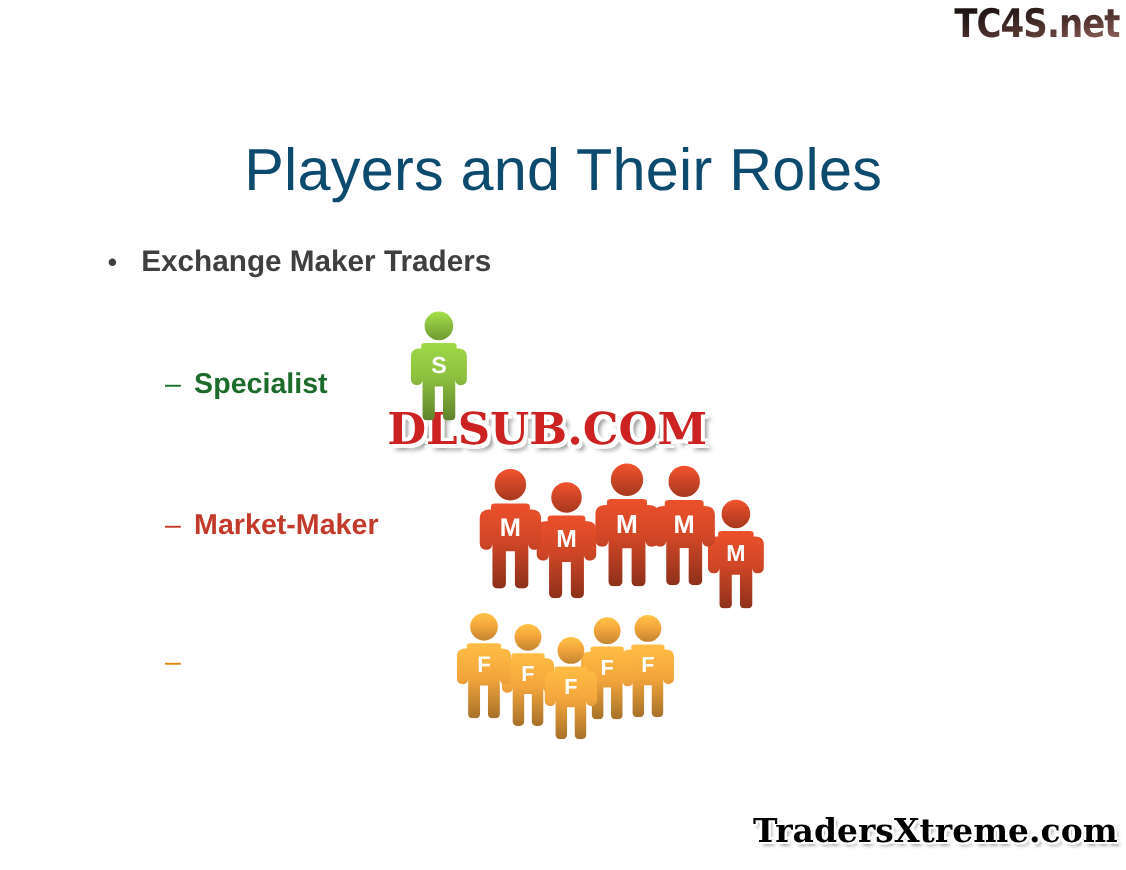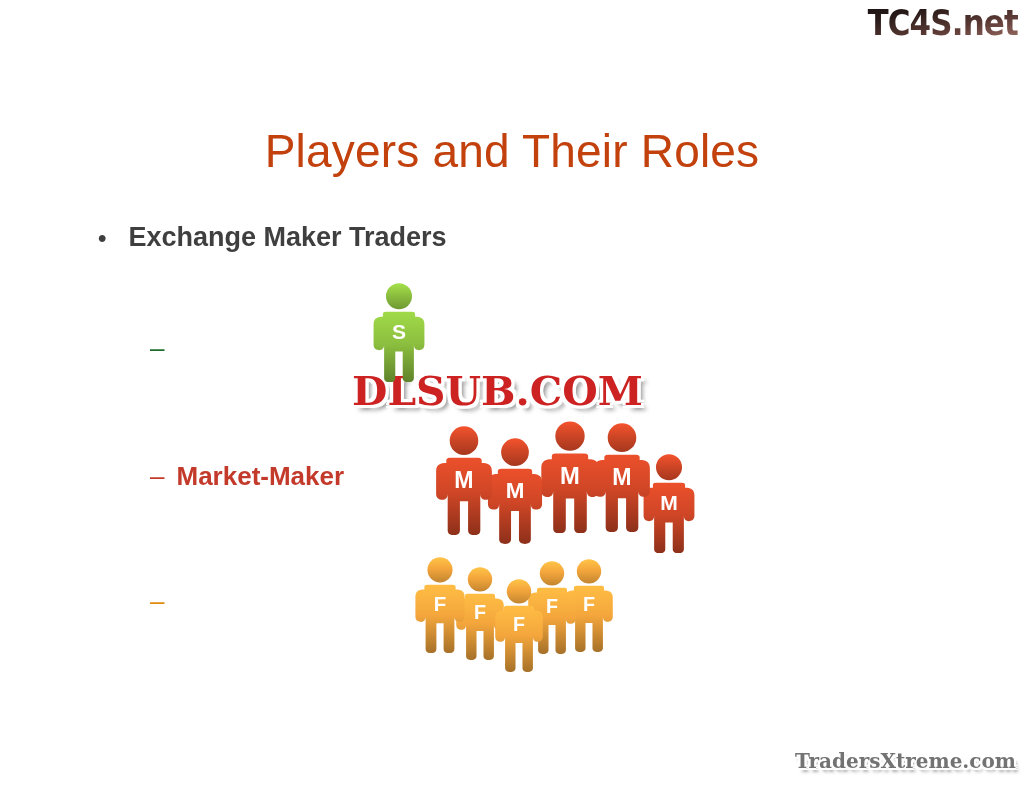--- a/index.html
+++ b/index.html
@@ -37,22 +37,22 @@
     white-space: nowrap;
   }
 
   
   #page-title {
     position: absolute;
     left: 0;
     top: 124px;
     width: 1024px;
     text-align: center;
-    color: #c2410c;
-    font-size: 46px;
+    color: #0c4a6e;
+    font-size: 54px;
     font-weight: normal;
     letter-spacing: 0.2px;
     white-space: nowrap;
   }
 
   
   #bullet-row {
     position: absolute;
     left: 98px;
     top: 222px;
@@ -119,23 +119,23 @@
       -2px -2px 0 #ffffff, 2px 2px 0 #ffffff,
        5px 5px 4px rgba(60,60,60,0.55);
   }
 
   
   #footer-watermark {
     position: absolute;
     right: 8px;
     bottom: 18px;
     font-family: "DejaVu Serif", serif;
-    font-size: 20px;
-    font-weight: bold;
-    color: #737373;
+    font-size: 30px;
+    font-weight: bold;
+    color: #000000;
     white-space: nowrap;
     text-shadow:
       -2px 0 0 #ffffff,  2px 0 0 #ffffff,
        0 -2px 0 #ffffff, 0  2px 0 #ffffff,
       -2px -2px 0 #ffffff, 2px -2px 0 #ffffff,
       -2px 2px 0 #ffffff,  2px 2px 0 #ffffff,
        3px 4px 3px rgba(90,90,90,0.5);
   }
 </style>
 </head>
@@ -147,20 +147,21 @@
 
   <div id="page-title">Players and Their Roles</div>
 
   <div id="bullet-row">
     <span class="bullet-dot">•</span>
     <span>Exchange Maker Traders</span>
   </div>
 
   <div class="subitem" id="sub-specialist">
     <span class="dash">–</span>
+    <span>Specialist</span>
   </div>
 
   <div class="subitem" id="sub-marketmaker">
     <span class="dash">–</span>
     <span>Market-Maker</span>
   </div>
 
   <div class="subitem" id="sub-floorbroker">
     <span class="dash">–</span>
   </div>

